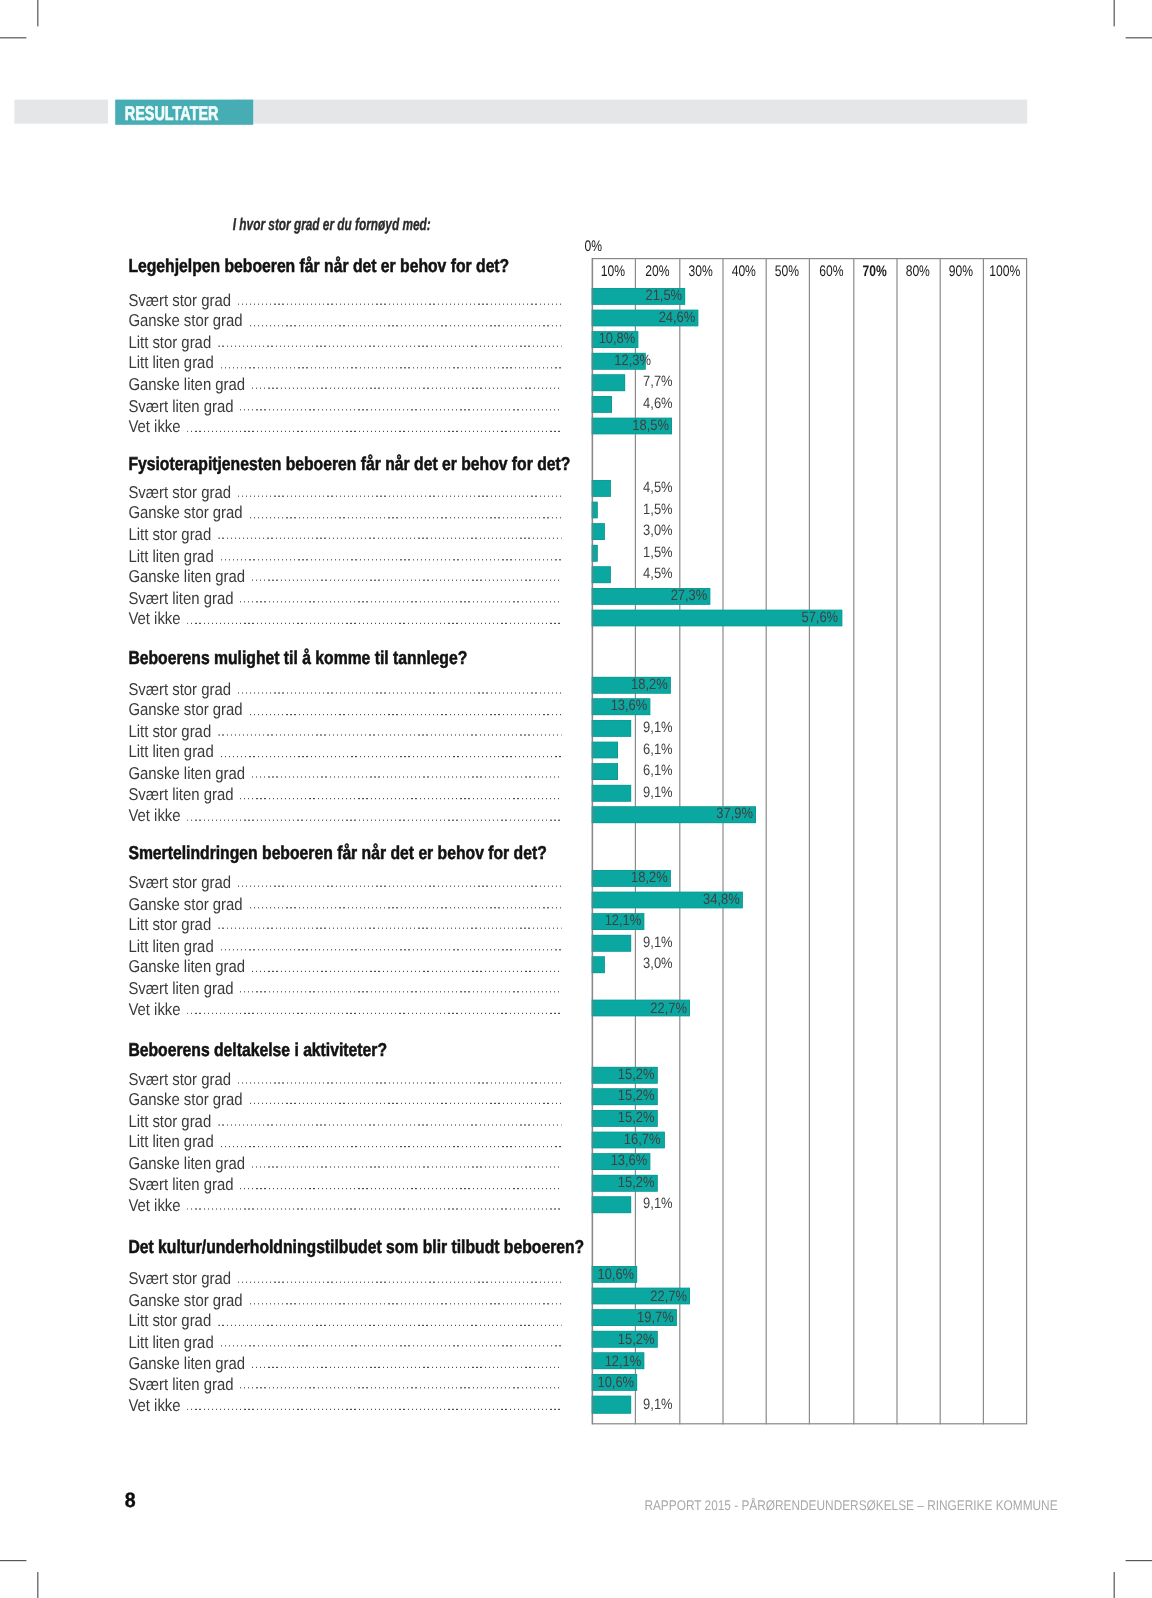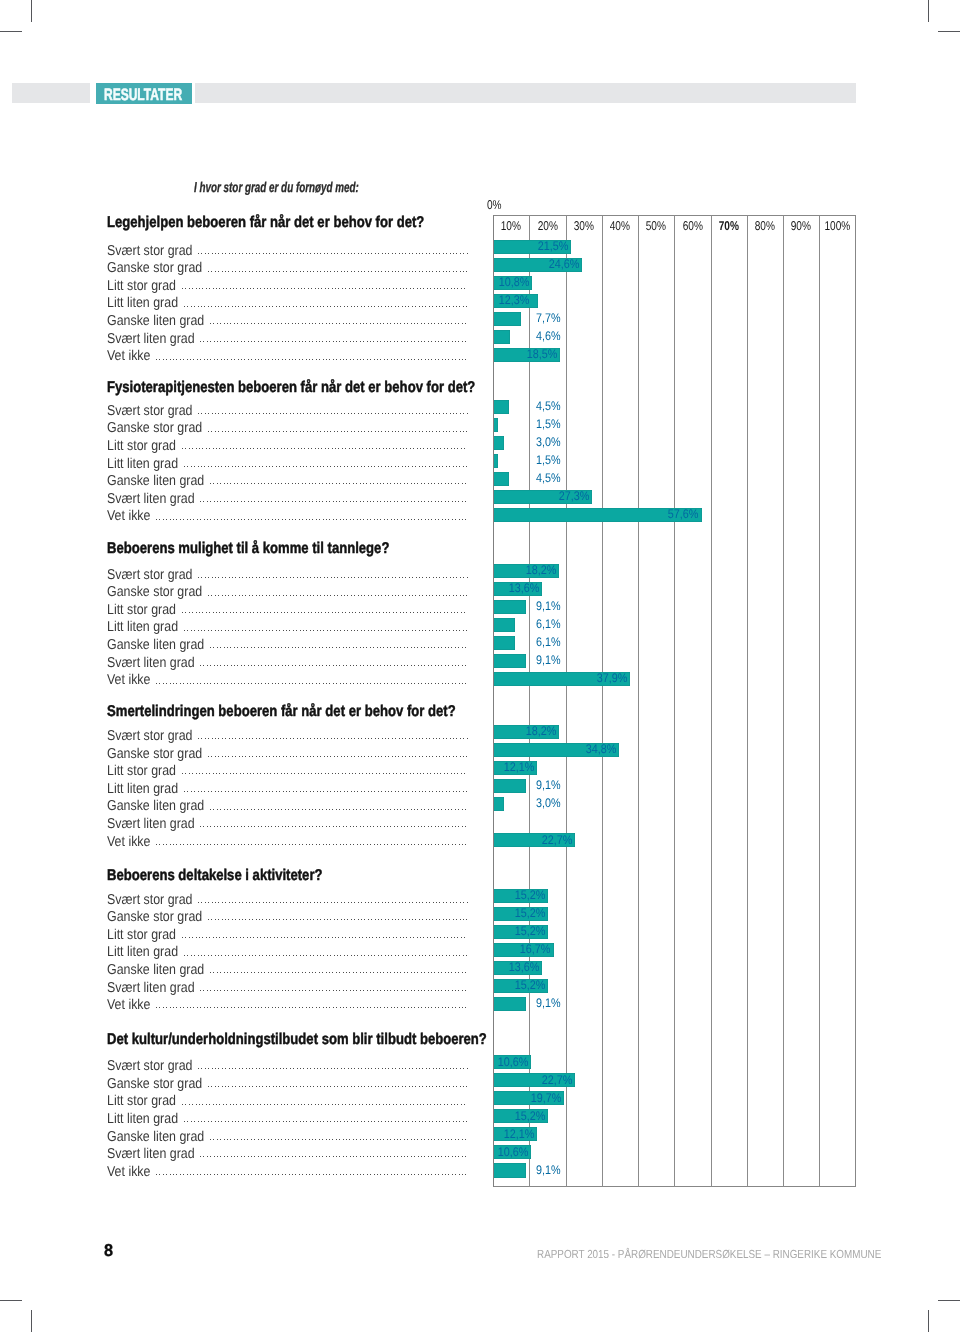--- a/index.html
+++ b/index.html
@@ -5,21 +5,21 @@
 <style>
   html,body{margin:0;padding:0;background:#fff;}
   body{width:960px;height:1332px;position:relative;overflow:hidden;
        font-family:"Liberation Sans",sans-serif;
        -webkit-font-smoothing:antialiased;text-rendering:geometricPrecision;}
   #page{position:absolute;left:0;top:0;width:960px;height:1332px;background:#fff;}
   .cropmark{position:absolute;background:#55565a;}
   .header-band{position:absolute;top:83.3px;height:20.1px;background:#e5e6e8;}
   #header-band-left{left:11.5px;width:78.3px;}
   #header-band-right{left:195px;width:660.8px;}
-  #section-tag{position:absolute;left:95.9px;top:82.6px;width:96px;height:21.3px;background:#45adb3;}
+  #section-tag{position:absolute;left:95.9px;top:82.6px;width:115px;height:21.3px;background:#45adb3;}
   #section-tag .tag-text{position:absolute;left:8.2px;top:2.3px;
       color:#f2fcfc;font-weight:bold;font-size:16.5px;line-height:21.3px;white-space:nowrap;
       -webkit-text-stroke:0.55px #f2fcfc;
       transform:scaleX(0.728) translateZ(0);transform-origin:0 0;}
   #intro{position:absolute;left:193.7px;top:180.0px;font-style:italic;font-weight:bold;
       font-size:14.2px;color:#2b2b2b;white-space:nowrap;-webkit-text-stroke:0.3px #2b2b2b;
       transform:scaleX(0.695) translateZ(0);transform-origin:0 0;}
   #grid{position:absolute;left:493px;top:215px;width:362.5px;height:971.5px;}
   #grid .border{position:absolute;left:0;top:0;right:0;bottom:0;border:1px solid #878787;box-sizing:border-box;}
   #grid-frame{position:absolute;left:493px;top:215px;width:362.5px;height:971.5px;
@@ -31,21 +31,21 @@
        transform:scaleX(0.79) translateZ(0);transform-origin:0 0;}
   .q-title{position:absolute;left:107.2px;font-weight:bold;font-size:15.6px;color:#121212;white-space:nowrap;
       -webkit-text-stroke:0.45px #121212;
       transform:scaleX(0.84) translateZ(0);transform-origin:0 0;}
   .row-label{position:absolute;left:107.2px;font-size:14.3px;color:#3a3a3a;white-space:nowrap;
       transform:scaleX(0.868) translateZ(0);transform-origin:0 0;}
   .leader{position:absolute;height:1px;
       background-image:repeating-linear-gradient(to right,
           #4d4d4d 0px, #4d4d4d 1px, rgba(77,77,77,0) 1px, rgba(77,77,77,0) 3.4px);}
   .bar{position:absolute;background:#0ba8a1;box-shadow:inset 0 0 0 0.5px #118f8b;}
-  .bar-val{position:absolute;font-size:12.5px;color:#0369a1;text-align:right;white-space:nowrap;}
+  .bar-val{position:absolute;font-size:12.5px;color:#404040;text-align:right;white-space:nowrap;}
   .bar-val > span{display:inline-block;transform:scaleX(0.863) translateZ(0);transform-origin:100% 0;}
   #page-num{position:absolute;left:103.6px;top:1240.3px;font-size:17.2px;font-weight:bold;color:#0d0d0d;
        -webkit-text-stroke:0.3px #0d0d0d;transform:scaleX(0.95) translateZ(0);transform-origin:0 0;}
   #footer-text{position:absolute;left:536.5px;top:1247.6px;font-size:11.7px;color:#a9a9a9;white-space:nowrap;
       transform:scaleX(0.845) translateZ(0);transform-origin:0 0;}
 </style>
 </head>
 <body>
 
 <div id="page">
@@ -105,21 +105,21 @@
         <div class="leader" style="top: 270.5px; left: 207.895px; width: 260.105px;"></div>
         <div class="bar" style="left: 493px; top: 257.72px; width: 89.175px; height: 14.2px;"></div>
         <div class="bar-val" style="left: 379.275px; width: 200px; top: 257.12px;"><span>24,6%</span></div>
         <div class="row-label" style="top: 277.8px;">Litt stor grad</div>
         <div class="leader" style="top: 288.1px; left: 181.679px; width: 286.321px;"></div>
         <div class="bar" style="left: 493px; top: 275.74px; width: 39.15px; height: 14.2px;"></div>
         <div class="bar-val" style="left: 329.25px; width: 200px; top: 275.14px;"><span>10,8%</span></div>
         <div class="row-label" style="top: 295.4px;">Litt liten grad</div>
         <div class="leader" style="top: 305.7px; left: 183.754px; width: 284.246px;"></div>
         <div class="bar" style="left: 493px; top: 293.76px; width: 44.5875px; height: 14.2px;"></div>
-        <div class="bar-val" style="left: 329px; width: 200px; top: 293.16px;"><span>12,3%</span></div>
+        <div class="bar-val" style="left: 342px; width: 200px; top: 293.16px;"><span>12,3%</span></div>
         <div class="row-label" style="top: 313px;">Ganske liten grad</div>
         <div class="leader" style="top: 323.3px; left: 209.97px; width: 258.03px;"></div>
         <div class="bar" style="left: 493px; top: 311.78px; width: 27.9125px; height: 14.2px;"></div>
         <div class="bar-val" style="left: 360.3px; width: 200px; top: 311.18px;"><span>7,7%</span></div>
         <div class="row-label" style="top: 330.6px;">Svært liten grad</div>
         <div class="leader" style="top: 340.9px; left: 200.3px; width: 267.7px;"></div>
         <div class="bar" style="left: 493px; top: 329.8px; width: 16.675px; height: 14.2px;"></div>
         <div class="bar-val" style="left: 360.3px; width: 200px; top: 329.2px;"><span>4,6%</span></div>
         <div class="row-label" style="top: 348.2px;">Vet ikke</div>
         <div class="leader" style="top: 358.5px; left: 156.168px; width: 311.832px;"></div>

